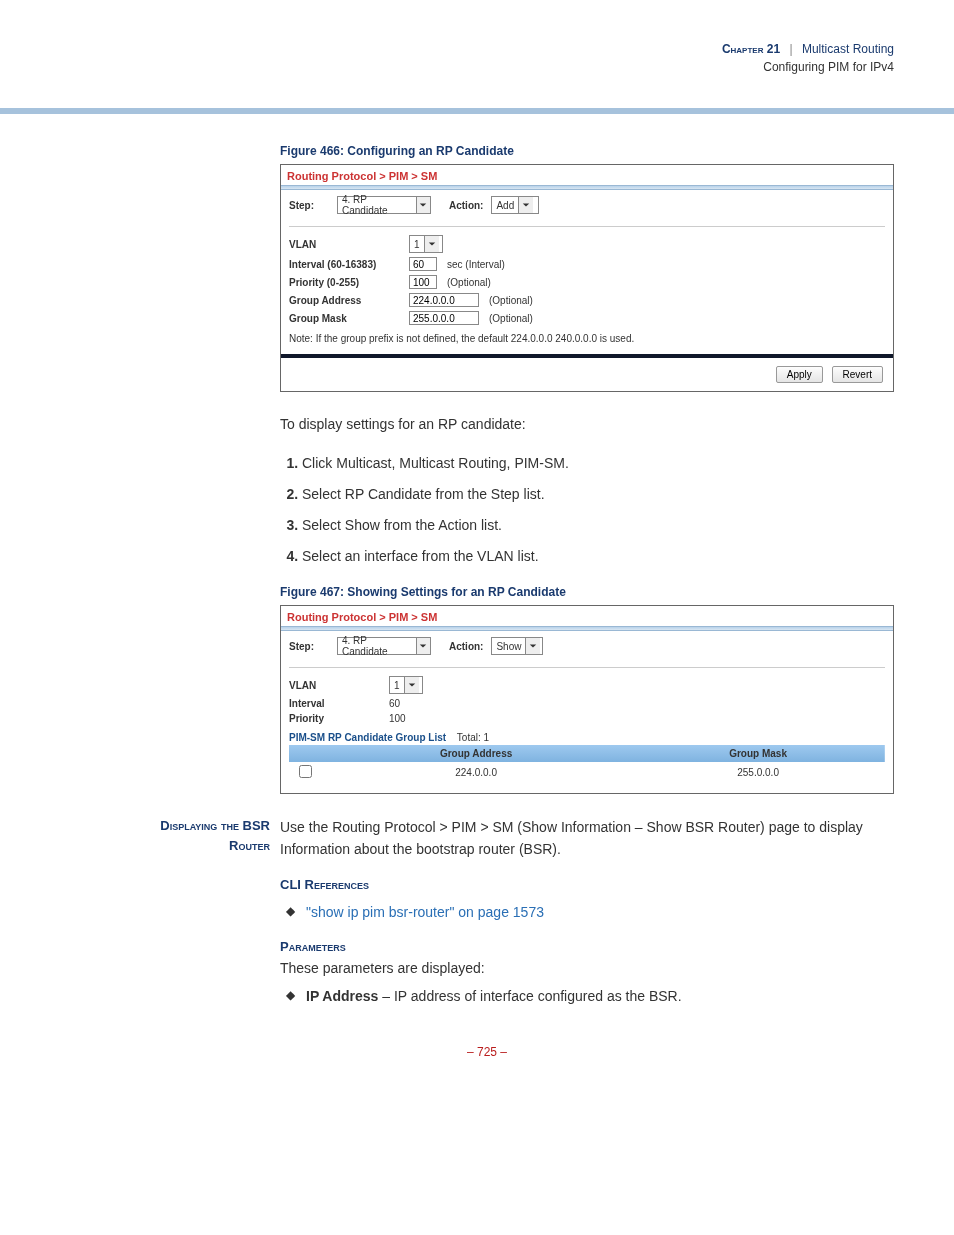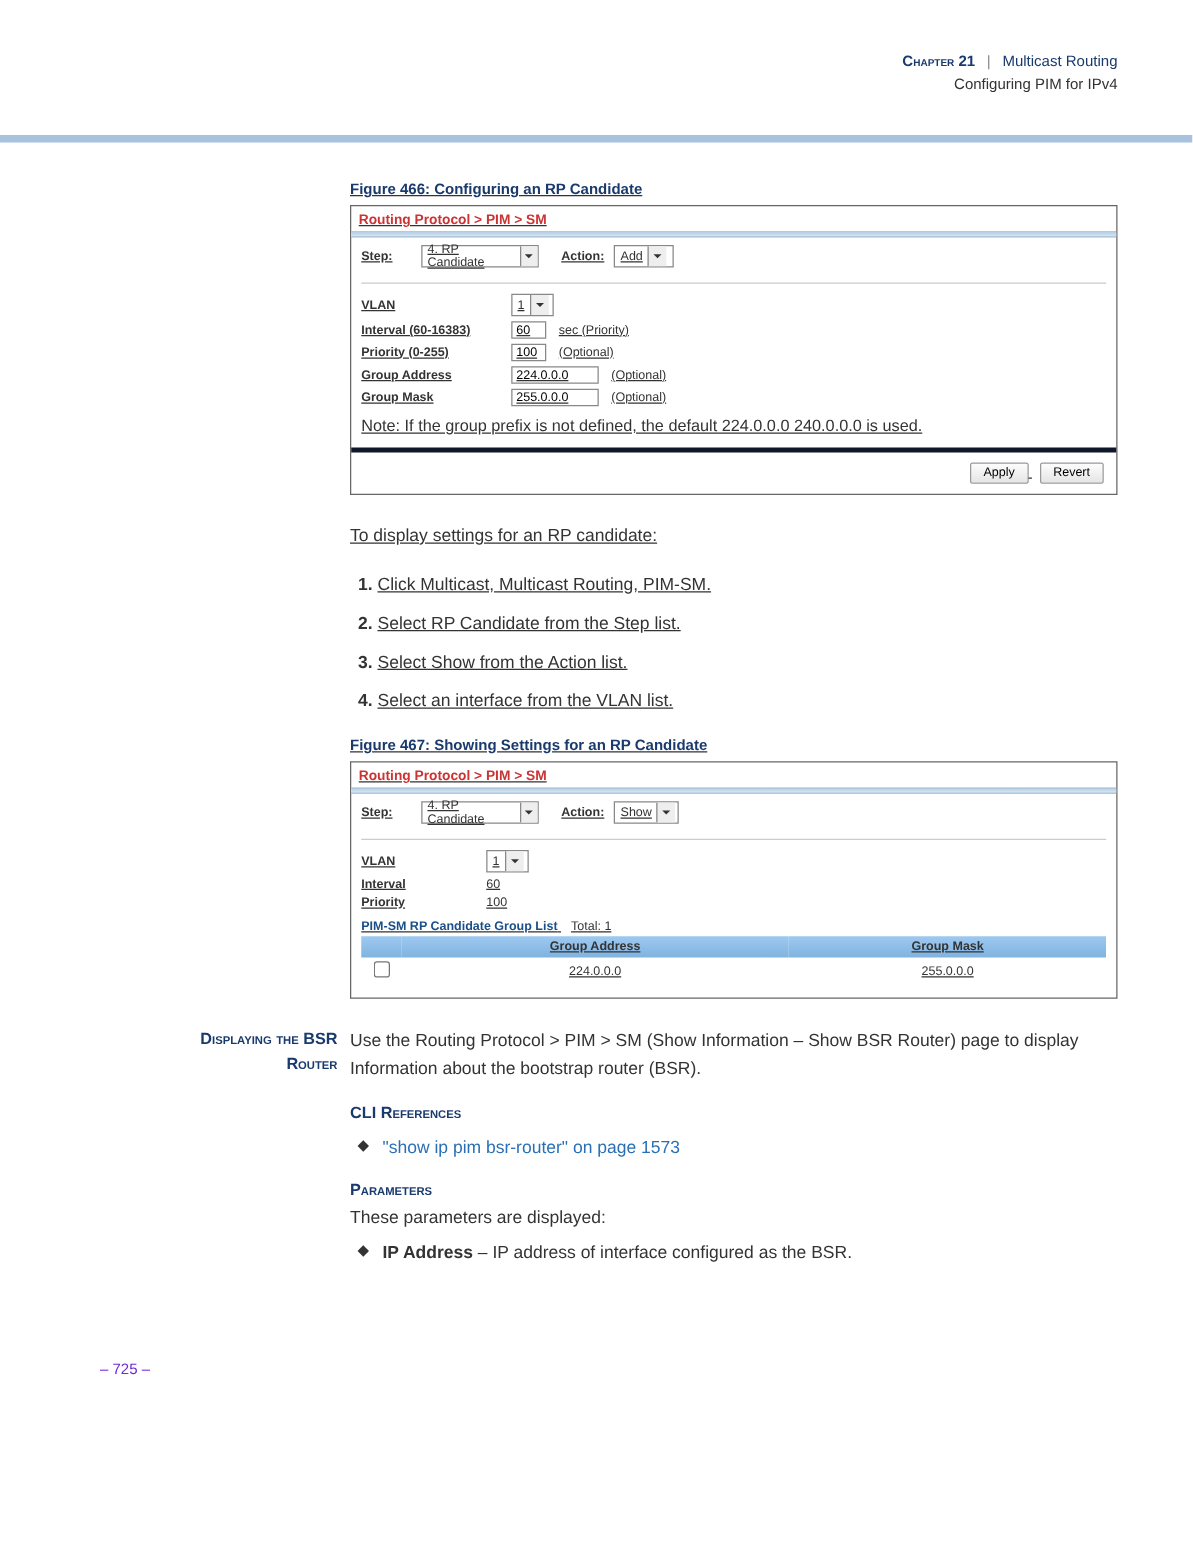--- a/index.html
+++ b/index.html
@@ -19,21 +19,21 @@
     font-size: 12px;
     line-height: 1.5;
     margin-bottom: 2px;
   }
   .header .ch-label { font-variant: small-caps; font-weight: bold; color: #1a3a6e; }
   .header .sep { color: #888; margin: 0 6px; }
   .header .chapter-title { color: #1a3a6e; }
   .header .subtitle { color: #333; }
   .header-rule { height: 6px; background: #a6c2dc; width: 100%; margin-bottom: 30px; }
 
-  .content { margin-left: 200px; text-decoration: underline; }
+  .content { margin-left: 200px; }
 
   .figure-caption { color: #1a3a6e; font-weight: bold; font-size: 12px; margin: 10px 0 6px 0; }
 
   .figure-box { border: 1px solid #666; background: #fff; font-size: 10px; font-family: Arial, sans-serif; margin-bottom: 22px; }
   .fig-bc { color: #c33; font-weight: bold; padding: 5px 8px 3px 6px; font-size: 11px; }
   .fig-hr { height: 3px; background: linear-gradient(#b8d2ea,#d8e6f2); border-top:1px solid #9ab8d4; border-bottom:1px solid #9ab8d4; }
   .fig-row { display: flex; align-items: center; padding: 6px 8px; gap: 8px; }
   .fig-row .lbl { font-weight: bold; width: 40px; }
   .fig-select { border: 1px solid #888; background: #fff; display: inline-flex; align-items: center; height: 16px; font-size: 10px; }
   .fig-select .txt { padding: 0 4px; }
@@ -41,21 +41,21 @@
   .fig-select .arr svg { width: 8px; height: 8px; }
 
   .fig-section { margin: 0; padding: 6px 8px 10px 8px; }
   .fig-section hr { border: none; border-top: 1px solid #ccc; margin: 0 0 8px 0; }
   .form-row { display: flex; align-items: center; margin: 4px 0; }
   .form-row .flabel { font-weight: bold; width: 120px; font-size: 10px; }
   .form-row .finput { border: 1px solid #888; height: 14px; font-size: 10px; padding: 0 3px; box-sizing: border-box; }
   .form-row .w28 { width: 28px; }
   .form-row .w70 { width: 70px; }
   .form-row .note { margin-left: 10px; font-size: 10px; }
-  .fig-note { font-size: 13px; padding-left: 0; }
+  .fig-note { font-size: 10px; padding-left: 0; }
   .btn-row { text-align: right; padding: 8px 10px; border-top: 4px solid #0f172a; }
   .fig-btn { border: 1px solid #999; background: linear-gradient(#fdfdfd,#e5e5e5); font-size: 10px; padding: 2px 10px; border-radius: 2px; margin-left: 6px; cursor: pointer; }
   .fig-btn-center { text-align: center; padding: 10px 0; }
 
   .body-text { font-size: 14px; margin: 18px 0; line-height: 1.5; }
   ol.steps { font-size: 14px; padding-left: 22px; margin: 0 0 18px 0; }
   ol.steps li { margin: 10px 0; line-height: 1.5; }
   ol.steps li::marker { font-weight: bold; }
 
   .fig-show .valrow { display: flex; align-items: center; margin: 4px 0; font-size: 10px; }
@@ -72,21 +72,21 @@
   .section-title { width: 200px; text-align: right; padding-right: 10px; box-sizing: border-box; font-size: 13px; font-weight: bold; color: #1a3a6e; font-variant: small-caps; line-height: 1.5; }
   .section-body { flex: 1; font-size: 14px; line-height: 1.6; }
 
   .sub-heading { color: #1a3a6e; font-variant: small-caps; font-weight: bold; font-size: 13px; margin-top: 14px; }
 
   ul.diamond { list-style: none; padding-left: 0; margin: 2px 0 14px 0; }
   ul.diamond li { position: relative; padding-left: 26px; margin: 6px 0; font-size: 14px; line-height: 1.5; }
   ul.diamond li::before { content: "◆"; position: absolute; left: 6px; top: 0; color: #333; font-size: 12px; }
 
   .link { color: #2a6fb5; }
-  .footer { text-align: left; font-size: 12px; color: #6d28d9; margin-top: 62px; }
+  .footer { text-align: center; font-size: 12px; color: #b91c1c; margin-top: 24px; }
 </style>
 </head>
 <body>
 
 <div class="page">
   <div class="header">
     <span class="ch-label">Chapter 21</span>
     <span class="sep">|</span>
     <span class="chapter-title">Multicast Routing</span><br>
     <span class="subtitle">Configuring PIM for IPv4</span>
@@ -131,21 +131,21 @@
             <span class="arr">
                 <svg viewBox="0 0 10 10">
                   <path d="M1 3 L5 7 L9 3 Z" fill="#333"></path>
                 </svg>
               </span>
           </span>
         </div>
         <div class="form-row">
           <span class="flabel">Interval (60-16383)</span>
           <input class="finput w28" value="60" style="">
-          <span class="note">sec (Priority)</span>
+          <span class="note">sec (Interval)</span>
         </div>
         <div class="form-row">
           <span class="flabel">Priority (0-255)</span>
           <input class="finput w28" value="100" style="">
           <span class="note">(Optional)</span>
         </div>
         <div class="form-row">
           <span class="flabel">Group Address</span>
           <input class="finput w70" value="224.0.0.0" style="">
           <span class="note">(Optional)</span>

